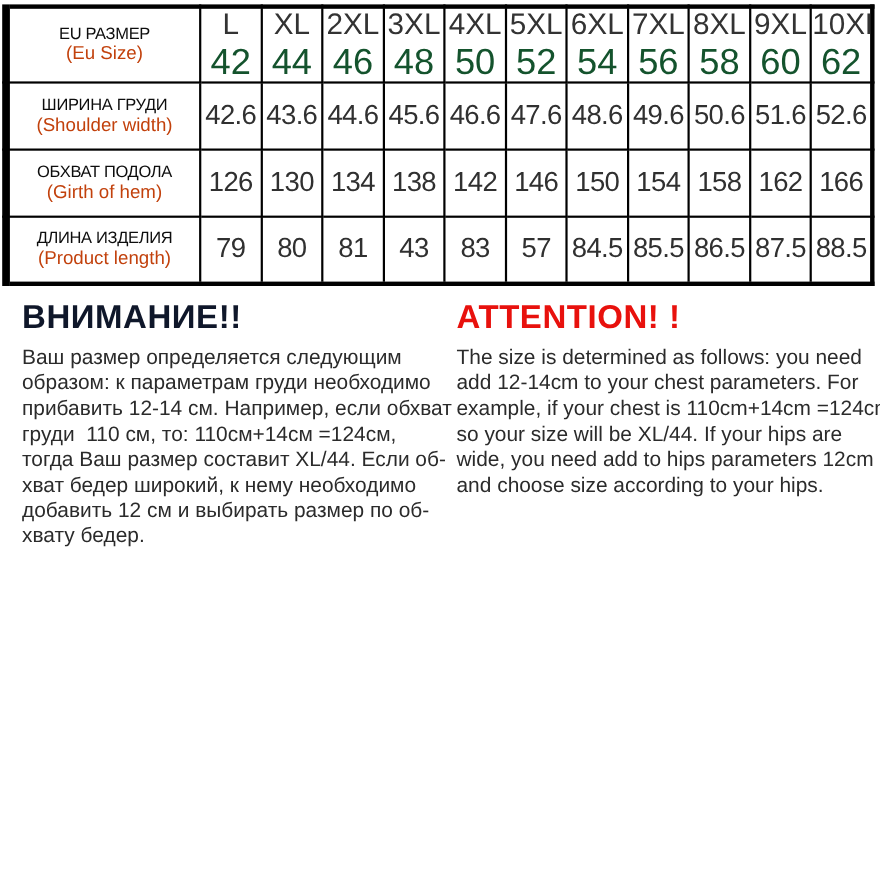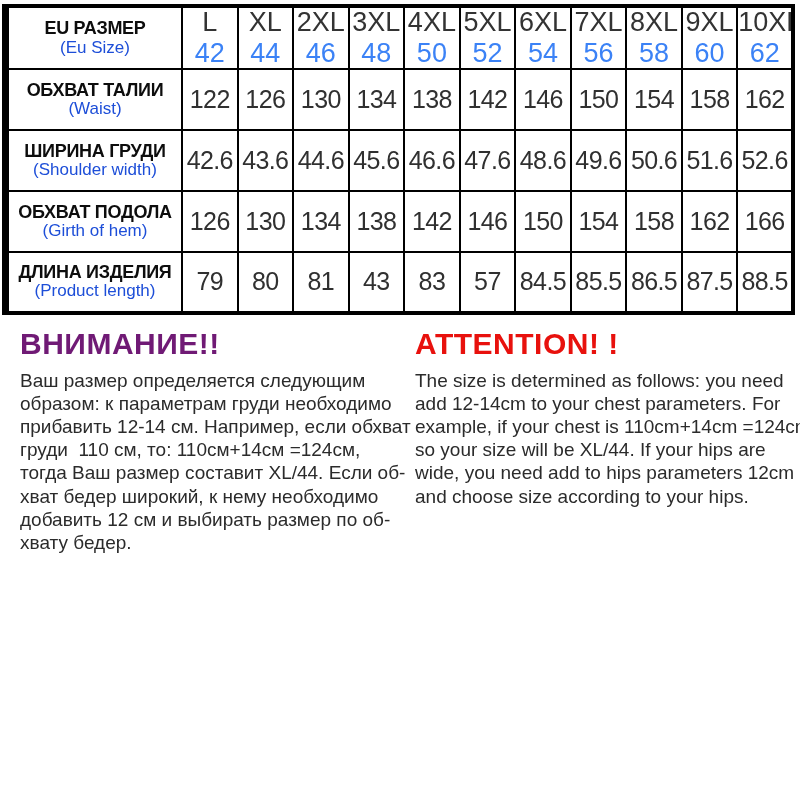--- a/index.html
+++ b/index.html
@@ -3,26 +3,26 @@
 <meta charset="utf-8">
 <style>
   html,body{margin:0;padding:0;background:#ffffff;width:800px;height:800px;overflow:hidden;
     font-family:"Liberation Sans","DejaVu Sans",sans-serif;}
   
   table.size-table{border-collapse:collapse;table-layout:fixed;width:793px;margin:4px 0 0 2px;
     border:4px solid #000;border-left:7px solid #000;}
   table.size-table td{border:2px solid #000;text-align:center;vertical-align:middle;
     padding:0;color:#303030;overflow:hidden;}
   td.label-cell{width:172px;}
-  .label-ru{font-weight:bold;font-size:18px;color:#0d0d0d;line-height:1.12;letter-spacing:-0.3px;}
-  .label-en{font-size:17px;color:#1d4ed8;line-height:1.1;}
+  .label-ru{font-weight:normal;font-size:15px;color:#0d0d0d;line-height:1.12;letter-spacing:-0.3px;}
+  .label-en{font-size:17px;color:#c2410c;line-height:1.1;}
   tr.hdr-row{height:60px;}
   tr.data-row{height:61px;}
   .hdr-cell .size-code{font-size:27px;line-height:1.05;color:#333;}
-  .hdr-cell .size-num{font-size:27px;line-height:1.05;color:#3b82f6;margin-top:3px;}
+  .hdr-cell .size-num{font-size:33px;line-height:1.05;color:#14532d;margin-top:3px;}
   td.value-cell{font-size:25px;letter-spacing:-0.6px;color:#383838;}
   
   .notes{display:flex;margin-top:10px;padding-left:20px;}
   .note-col{width:395px;flex:0 0 395px;}
   .note-col.en{margin-left:0;}
   .note-title{font-weight:bold;font-size:30px;margin:2px 0 8px 0;letter-spacing:0.5px;}
   .note-body{font-size:19px;line-height:1.22;color:#2b2b2b;white-space:pre;}
 </style>
 </head>
 <body>
@@ -74,37 +74,20 @@
           <div class="size-code">9XL</div>
           <div class="size-num">60</div>
         </td>
         <td class="hdr-cell">
           <div class="size-code">10XL</div>
           <div class="size-num">62</div>
         </td>
       </tr>
       <tr class="data-row">
         <td class="label-cell">
-          <div class="label-ru">ОБХВАТ ТАЛИИ</div>
-          <div class="label-en">(Waist)</div>
-        </td>
-        <td class="value-cell">122</td>
-        <td class="value-cell">126</td>
-        <td class="value-cell">130</td>
-        <td class="value-cell">134</td>
-        <td class="value-cell">138</td>
-        <td class="value-cell">142</td>
-        <td class="value-cell">146</td>
-        <td class="value-cell">150</td>
-        <td class="value-cell">154</td>
-        <td class="value-cell">158</td>
-        <td class="value-cell">162</td>
-      </tr>
-      <tr class="data-row">
-        <td class="label-cell">
           <div class="label-ru">ШИРИНА ГРУДИ</div>
           <div class="label-en">(Shoulder width)</div>
         </td>
         <td class="value-cell">42.6</td>
         <td class="value-cell">43.6</td>
         <td class="value-cell">44.6</td>
         <td class="value-cell">45.6</td>
         <td class="value-cell">46.6</td>
         <td class="value-cell">47.6</td>
         <td class="value-cell">48.6</td>
@@ -145,21 +128,21 @@
         <td class="value-cell">85.5</td>
         <td class="value-cell">86.5</td>
         <td class="value-cell">87.5</td>
         <td class="value-cell">88.5</td>
       </tr>
     </tbody>
 </table>
 
 <div class="notes">
   <div class="note-col ru">
-    <div class="note-title" style="color: #701a75;">ВНИМАНИЕ!!</div>
+    <div class="note-title" style="color: #0f172a;">ВНИМАНИЕ!!</div>
     <div class="note-body">Ваш размер определяется следующим
 образом: к параметрам груди необходимо
 прибавить 12-14 см. Например, если обхват
 груди  110 см, то: 110см+14см =124см,
 тогда Ваш размер составит XL/44. Если об-
 хват бедер широкий, к нему необходимо
 добавить 12 см и выбирать размер по об-
 хвату бедер.</div>
   </div>
   <div class="note-col en">

